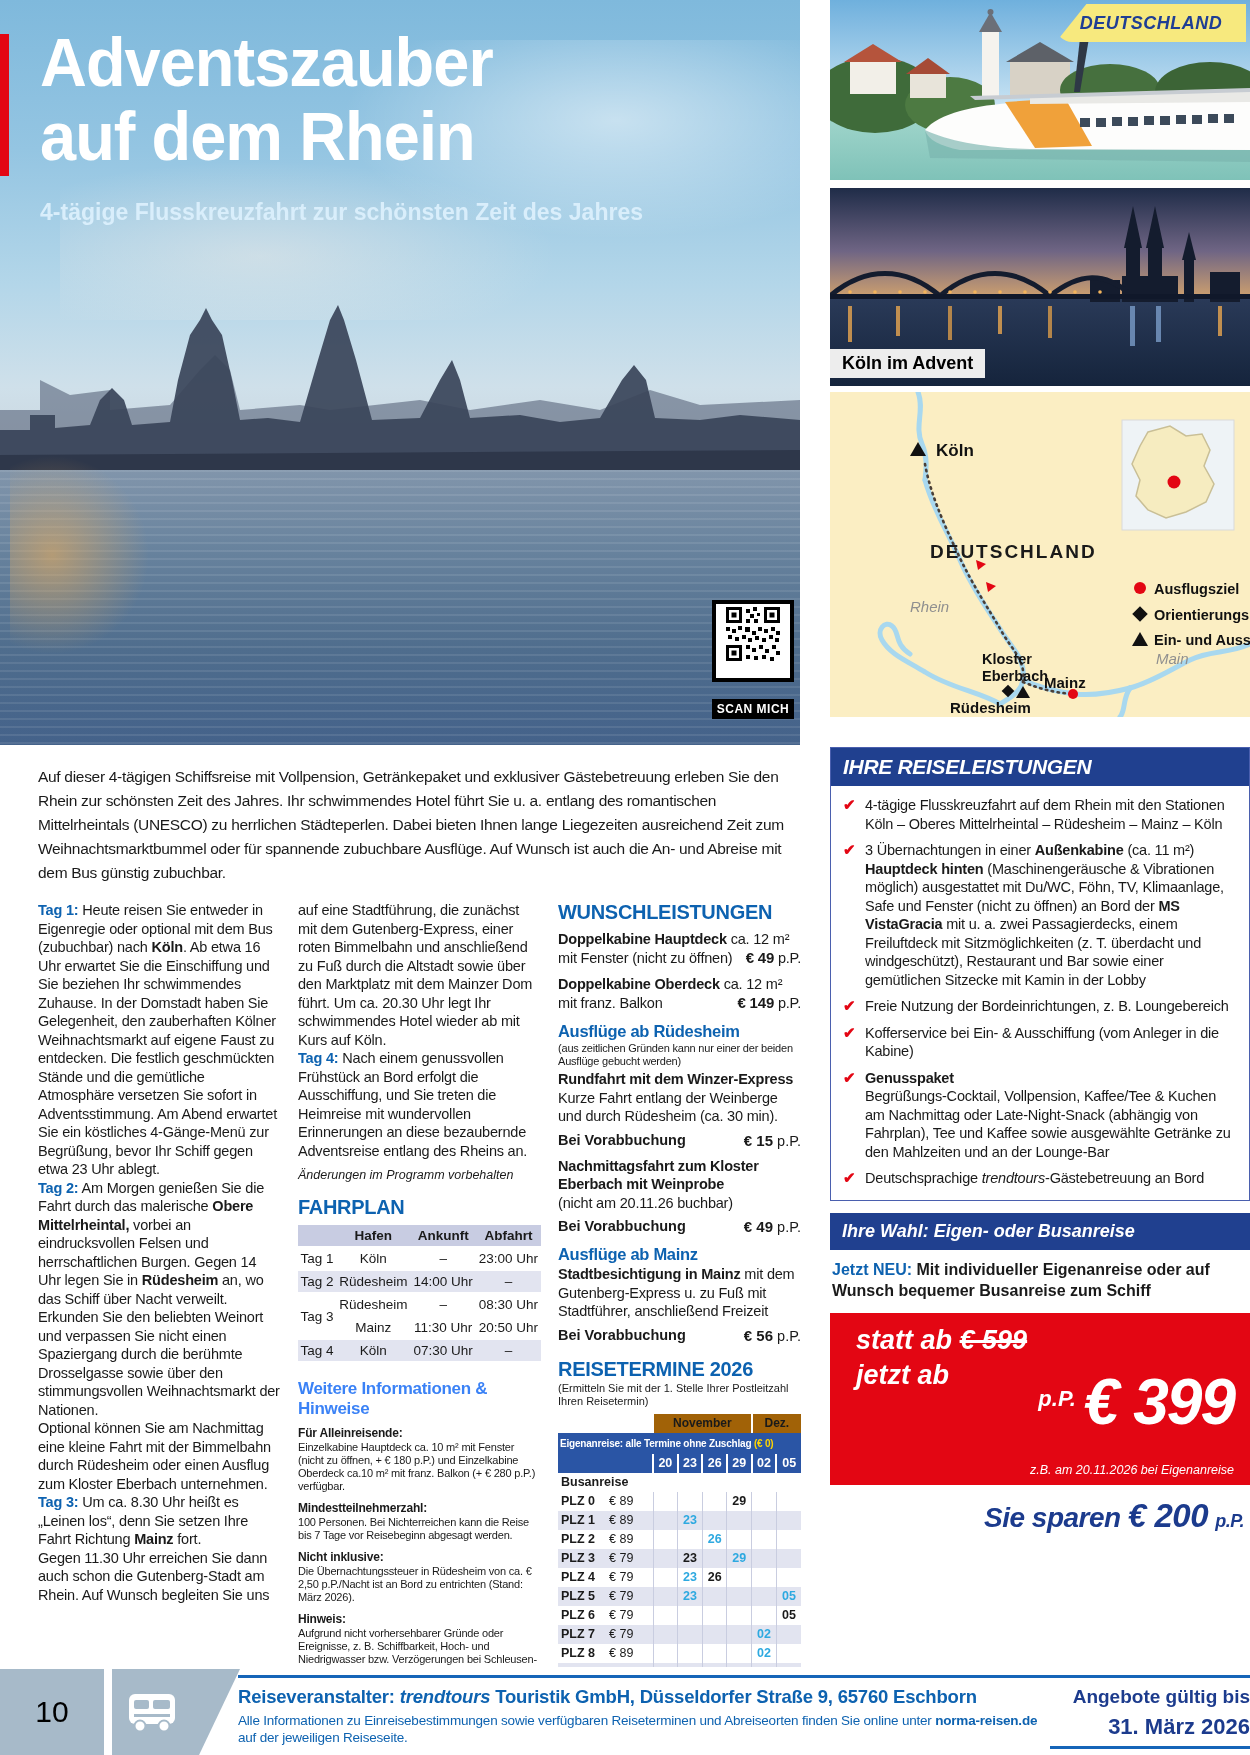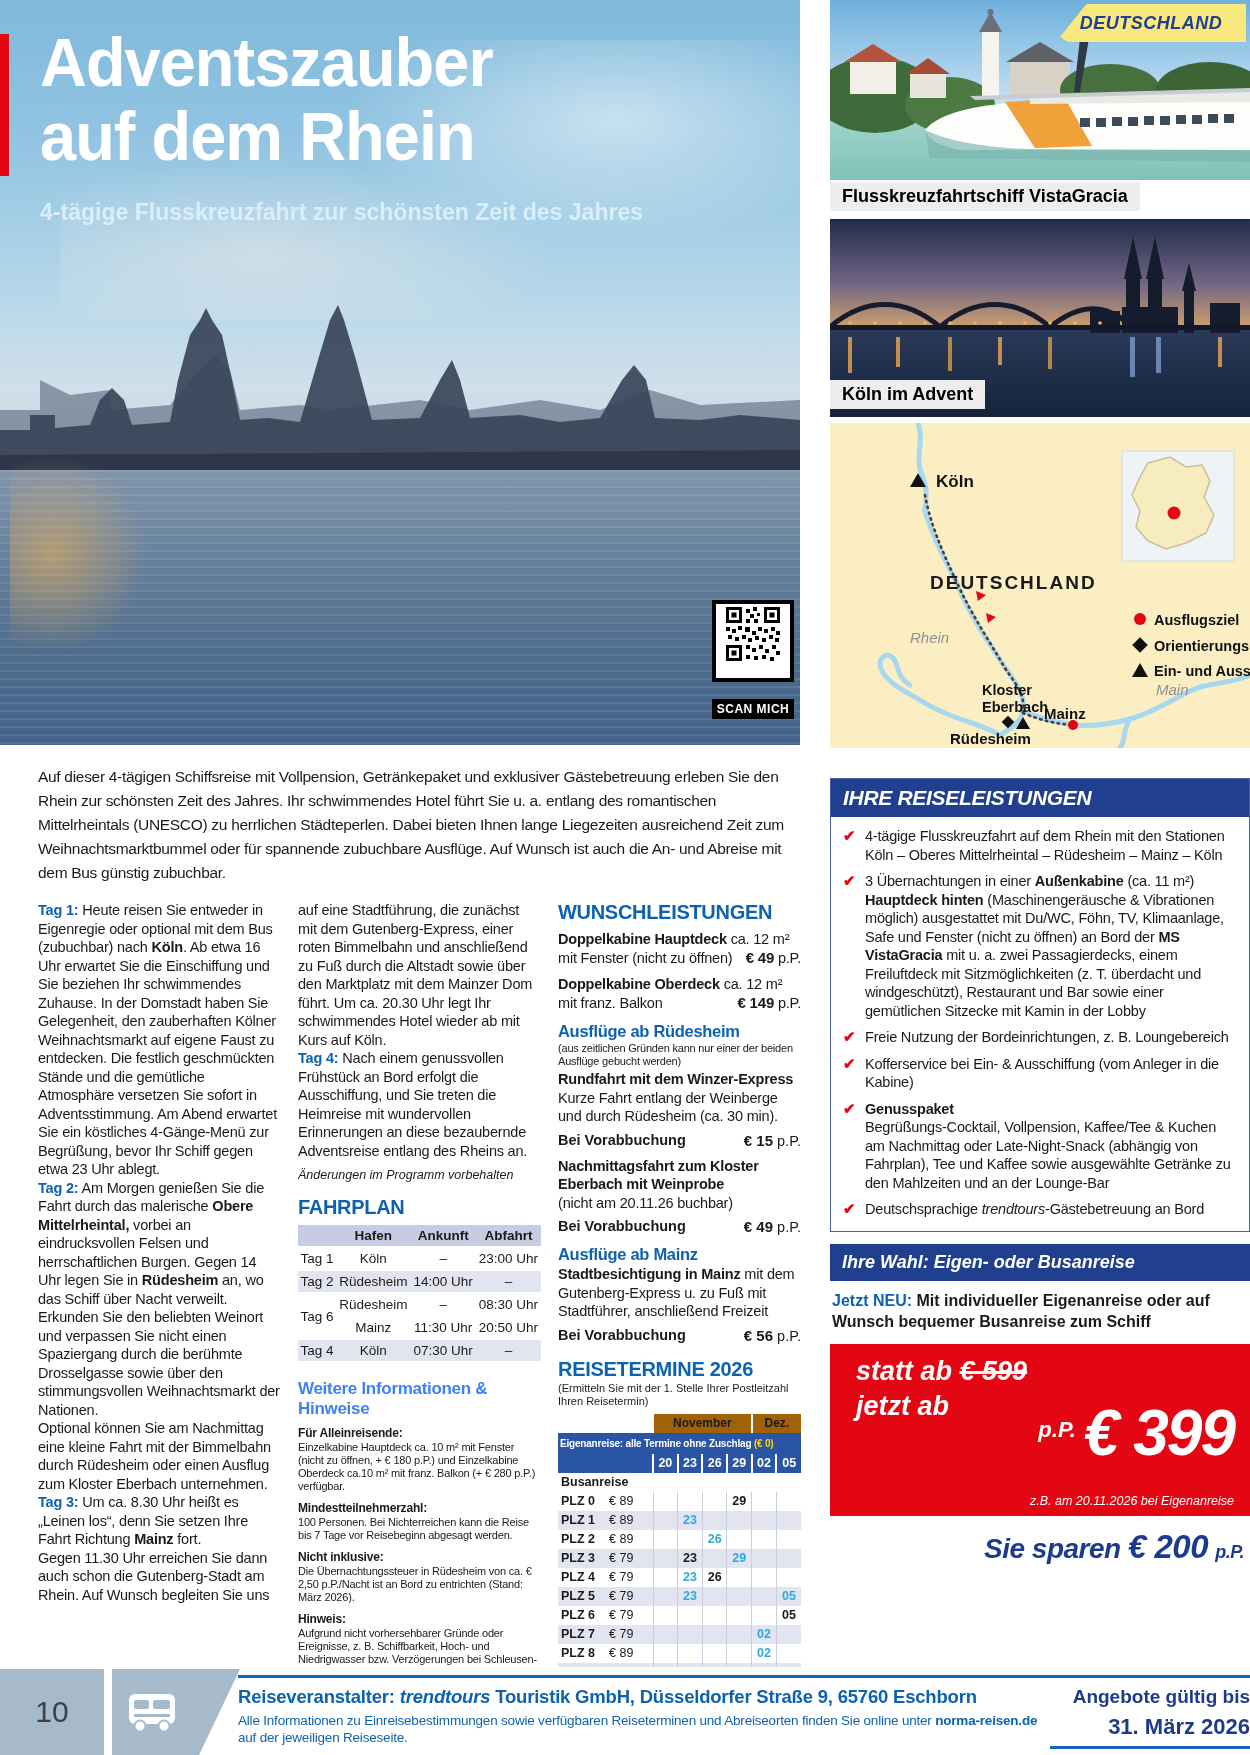--- a/index.html
+++ b/index.html
@@ -116,21 +116,21 @@
   .big-price .pp{font-size:22px;margin-right:8px;vertical-align:18px;}
   .big-price .val{font-size:64px;letter-spacing:-2px;}
   .price-note{position:absolute;right:16px;bottom:8px;font-size:12.5px;font-style:italic;}
   .sparen{margin-top:12px;text-align:right;color:#1c3b8d;font-weight:bold;font-style:italic;font-size:28px;padding-right:6px;letter-spacing:-.5px;}
   .sparen .amt{font-size:33px;}
   .sparen .pp{font-size:18px;}
 
   
   .footer{position:absolute;left:0;right:0;bottom:0;height:88px;background:#fff;}
   .pagenum-block{position:absolute;left:0;bottom:0;width:104px;height:86px;background:#a7bac9;
-    display:flex;align-items:center;justify-content:center;color:#404040;font-size:30px;}
+    display:flex;align-items:center;justify-content:center;color:#000000;font-size:30px;}
   .bus-block{position:absolute;left:112px;bottom:0;width:128px;height:86px;background:#a7bac9;
     clip-path:polygon(0 0,100% 0,68% 100%,0 100%);display:flex;align-items:center;}
   .bus-block svg{margin-left:14px;}
   .f-main{position:absolute;left:238px;right:0;top:8px;border-top:3px solid #1565b8;padding-top:8px;
     display:flex;justify-content:space-between;}
   .f-pub{color:#0d62b0;max-width:820px;}
   .f-pub .pub-line{font-size:18.5px;font-weight:bold;margin:0 0 4px 0;letter-spacing:-.2px;}
   .f-pub .pub-info{font-size:13.5px;line-height:17px;margin:0;letter-spacing:-.2px;}
   .f-valid{text-align:right;color:#1c3b8d;font-weight:bold;border-bottom:3px solid #1565b8;padding-bottom:6px;min-width:200px;}
   .f-valid .v1{font-size:19px;}
@@ -249,21 +249,21 @@
                 <td>–</td>
                 <td>23:00 Uhr</td>
               </tr>
               <tr class="d1">
                 <td class="daycell" rowspan="1">Tag 2</td>
                 <td>Rüdesheim</td>
                 <td>14:00 Uhr</td>
                 <td>–</td>
               </tr>
               <tr class="d0">
-                <td class="daycell" rowspan="2">Tag 6</td>
+                <td class="daycell" rowspan="2">Tag 3</td>
                 <td>Rüdesheim</td>
                 <td>–</td>
                 <td>08:30 Uhr</td>
               </tr>
               <tr class="d0">
                 <td>Mainz</td>
                 <td>11:30 Uhr</td>
                 <td>20:50 Uhr</td>
               </tr>
               <tr class="d1">
@@ -509,21 +509,20 @@
             <rect x="394" y="114" width="10" height="9"></rect>
         </g>
         <polygon points="252,20 262,20 250,92 244,92" fill="#2e3846"></polygon>
         <path d="M95,130 C120,142 160,148 200,149 L420,150 L420,162 L100,158 Z" fill="#7ab3ad" opacity=".65"></path>
         <path d="M140,96 L420,88 L420,92 L145,100 Z" fill="#c7ccd2"></path>
       </svg>
       <div class="country-tag">
         <span>DEUTSCHLAND</span>
       </div>
     </div>
-    <div class="caption-box ship-caption">Flusskreuzfahrtschiff VistaGracia</div>
 
     <div class="photo koeln-photo">
       <svg width="420" height="198" viewBox="0 0 420 198">
         <defs>
           <linearGradient id="sky3" x1="0" y1="0" x2="0" y2="1">
             <stop offset="0" stop-color="#1f2c48"></stop>
               <stop offset=".55" stop-color="#6f6584"></stop>
               <stop offset="1" stop-color="#d9a76c"></stop>
           </linearGradient>
           <linearGradient id="wat3" x1="0" y1="0" x2="0" y2="1">

